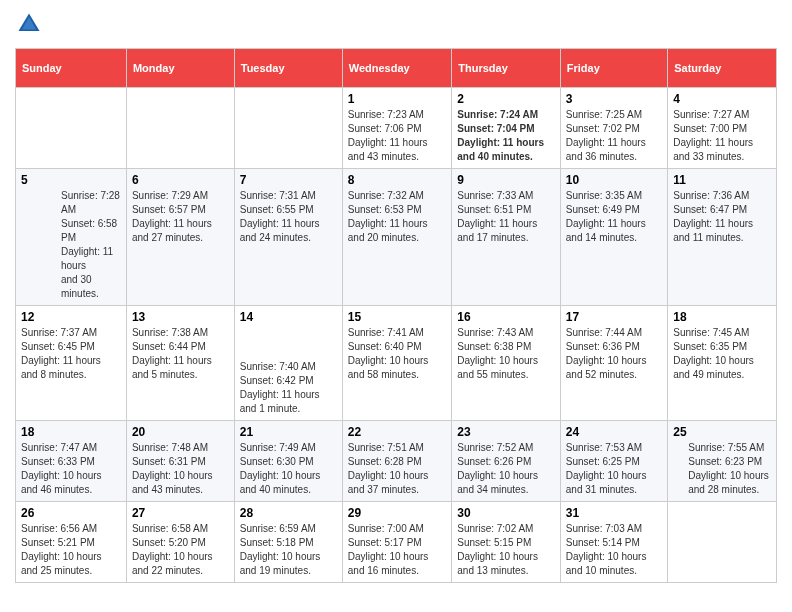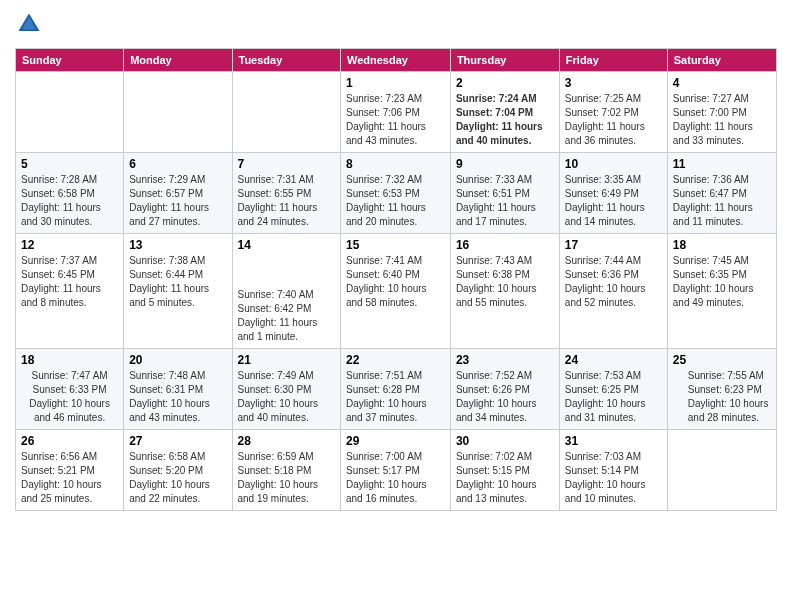--- a/index.html
+++ b/index.html
@@ -50,24 +50,24 @@
     .subtitle {
       font-size: 14px;
       color: #555;
     }
     .calendar {
       width: 100%;
       border-collapse: collapse;
       font-size: 10px;
     }
     .calendar thead tr th {
-      background: #be185d;
+      background: #ef4444;
       color: #fff;
       text-align: left;
-      padding: 5px 6px;
+      padding: 13px 6px;
       font-size: 11px;
       font-weight: bold;
       border: 1px solid #ccc;
     }
     .calendar tbody tr td {
       border: 1px solid #ccc;
       vertical-align: top;
       padding: 4px 5px;
       width: 113px;
       min-height: 80px;
@@ -151,21 +151,21 @@
             <div class="day-number">4</div>
             <div class="day-info" style="white-space: pre-line;">Sunrise: 7:27 AM
 Sunset: 7:00 PM
 Daylight: 11 hours
 and 33 minutes.</div>
           </td>
         </tr>
         <tr>
           <td>
             <div class="day-number">5</div>
-            <div class="day-info" style="white-space: pre-line;">Sunrise: 7:28 AM
+            <div class="day-info" style="white-space: pre-line; margin-left: 40px;">Sunrise: 7:28 AM
 Sunset: 6:58 PM
 Daylight: 11 hours
 and 30 minutes.</div>
           </td>
           <td>
             <div class="day-number">6</div>
             <div class="day-info" style="white-space: pre-line;">Sunrise: 7:29 AM
 Sunset: 6:57 PM
 Daylight: 11 hours
 and 27 minutes.</div>
@@ -253,21 +253,21 @@
             <div class="day-number">18</div>
             <div class="day-info" style="white-space: pre-line;">Sunrise: 7:45 AM
 Sunset: 6:35 PM
 Daylight: 10 hours
 and 49 minutes.</div>
           </td>
         </tr>
         <tr>
           <td>
             <div class="day-number">18</div>
-            <div class="day-info" style="white-space: pre-line; text-align: center;">Sunrise: 7:47 AM
+            <div class="day-info" style="white-space: pre-line;">Sunrise: 7:47 AM
 Sunset: 6:33 PM
 Daylight: 10 hours
 and 46 minutes.</div>
           </td>
           <td>
             <div class="day-number">20</div>
             <div class="day-info" style="white-space: pre-line;">Sunrise: 7:48 AM
 Sunset: 6:31 PM
 Daylight: 10 hours
 and 43 minutes.</div>

